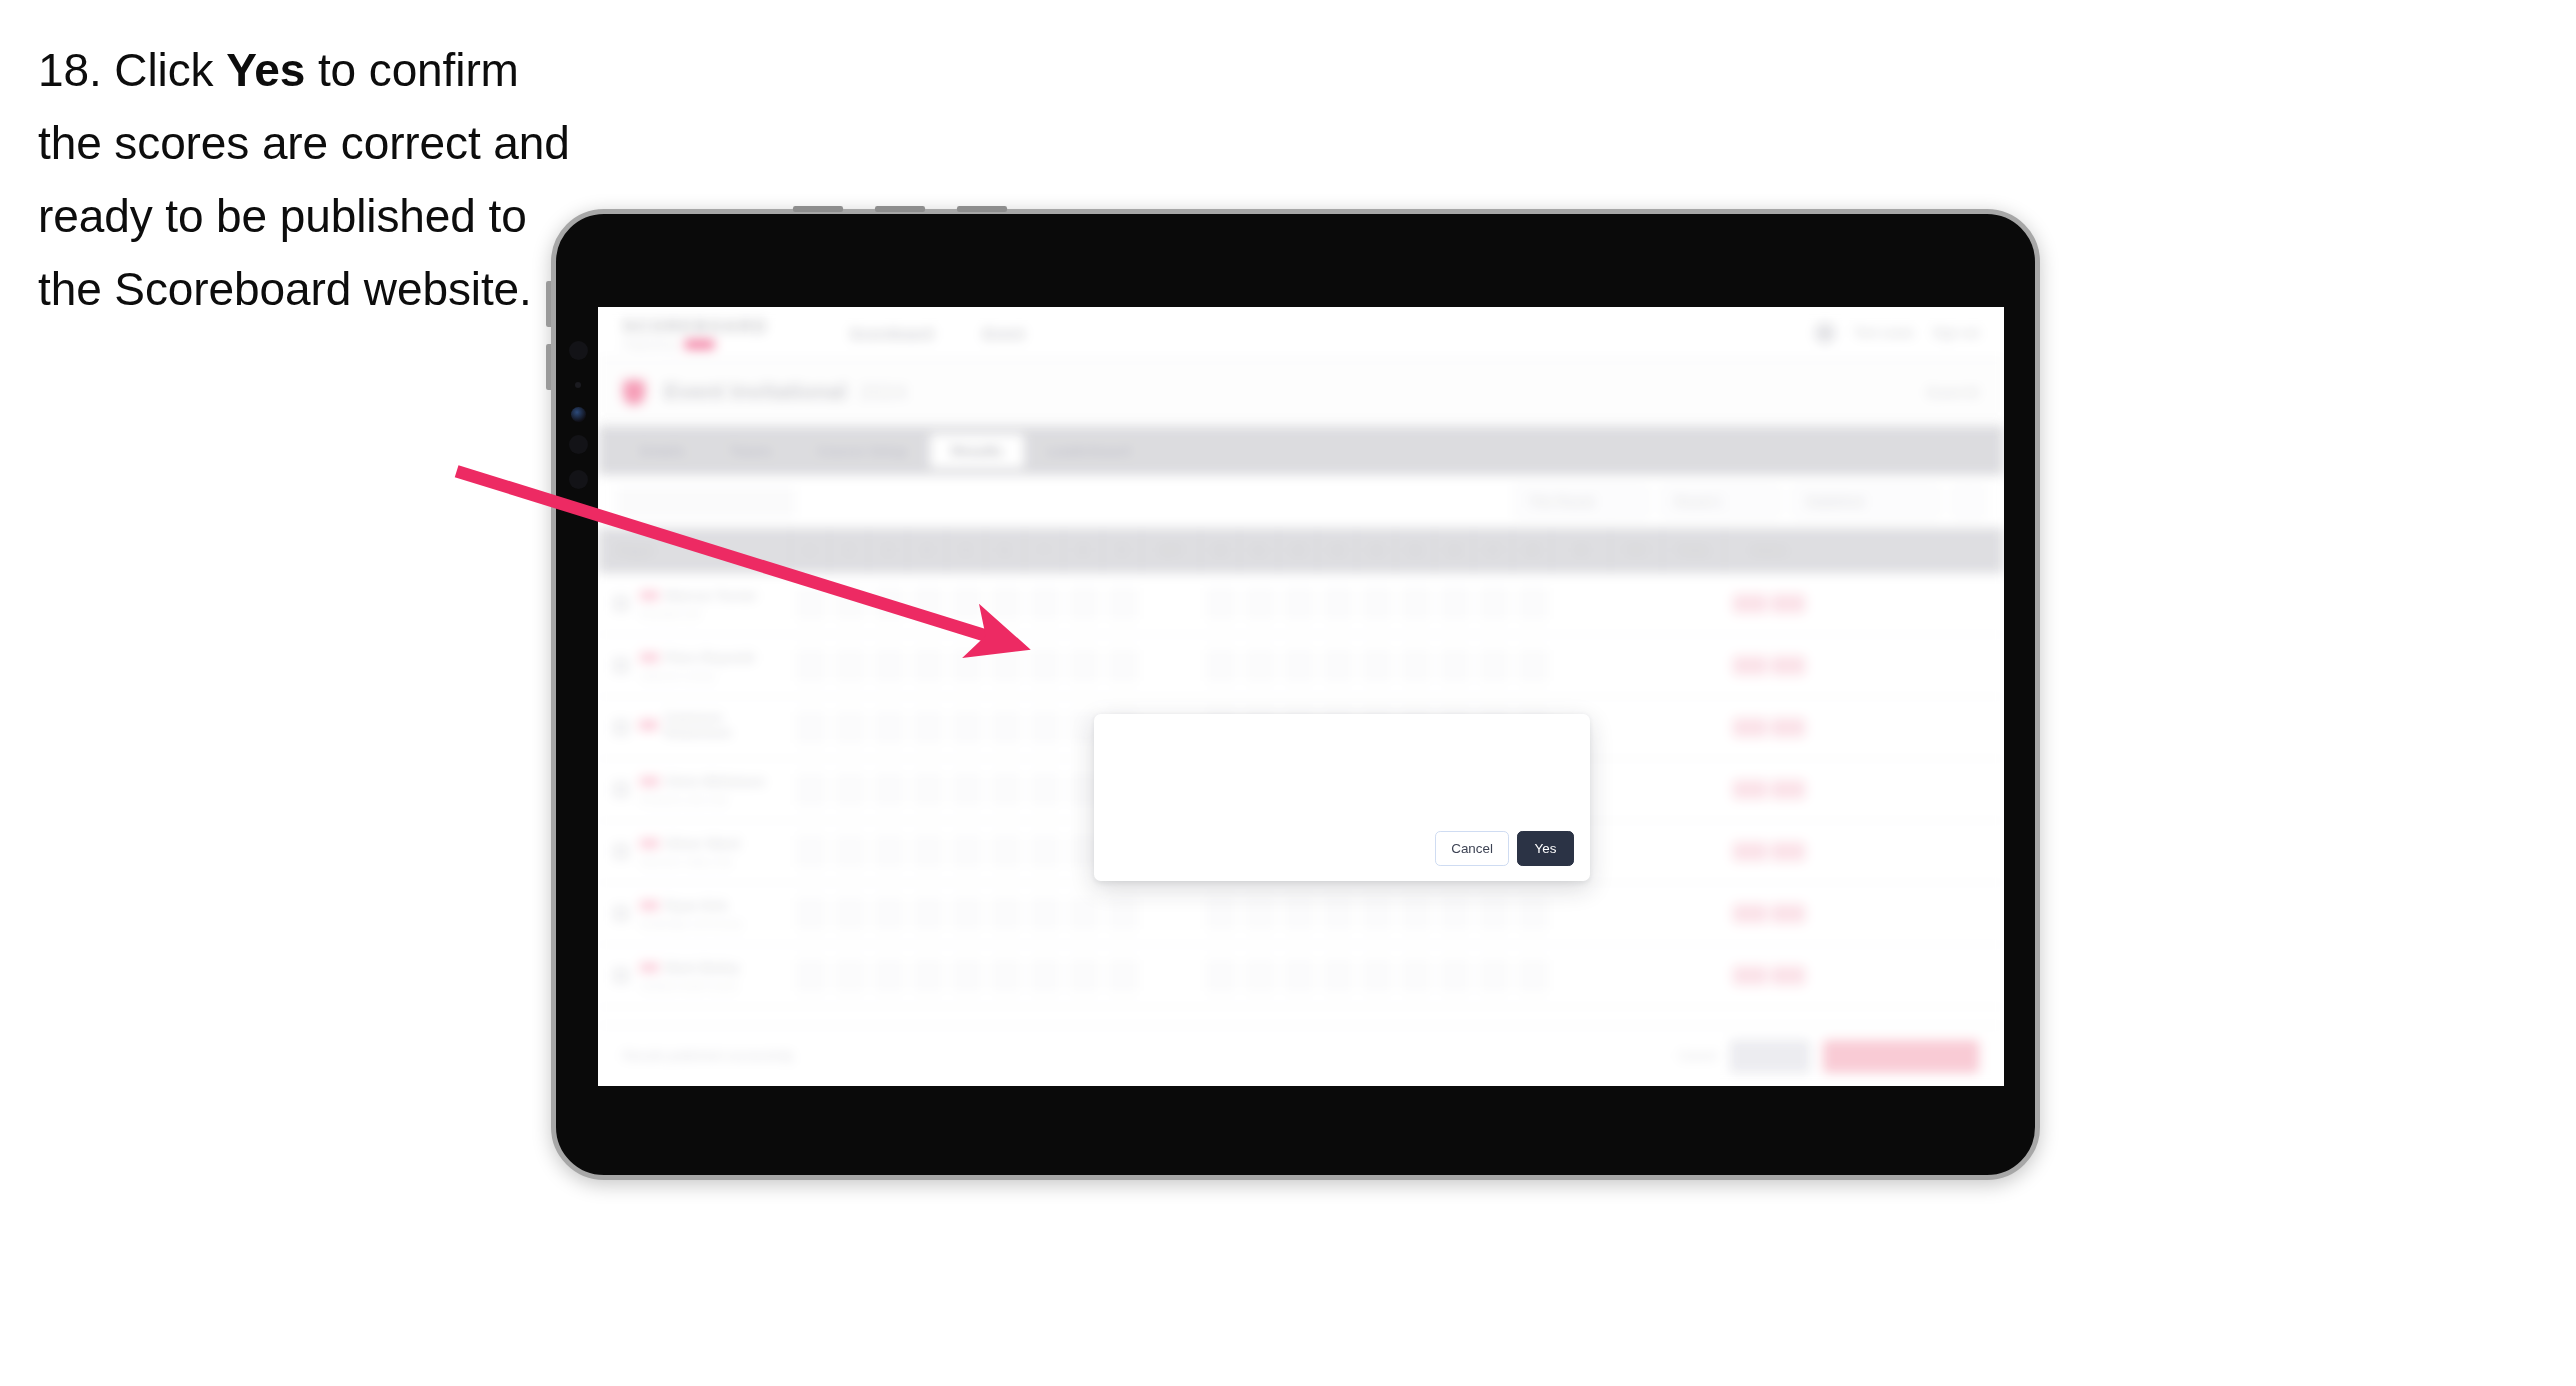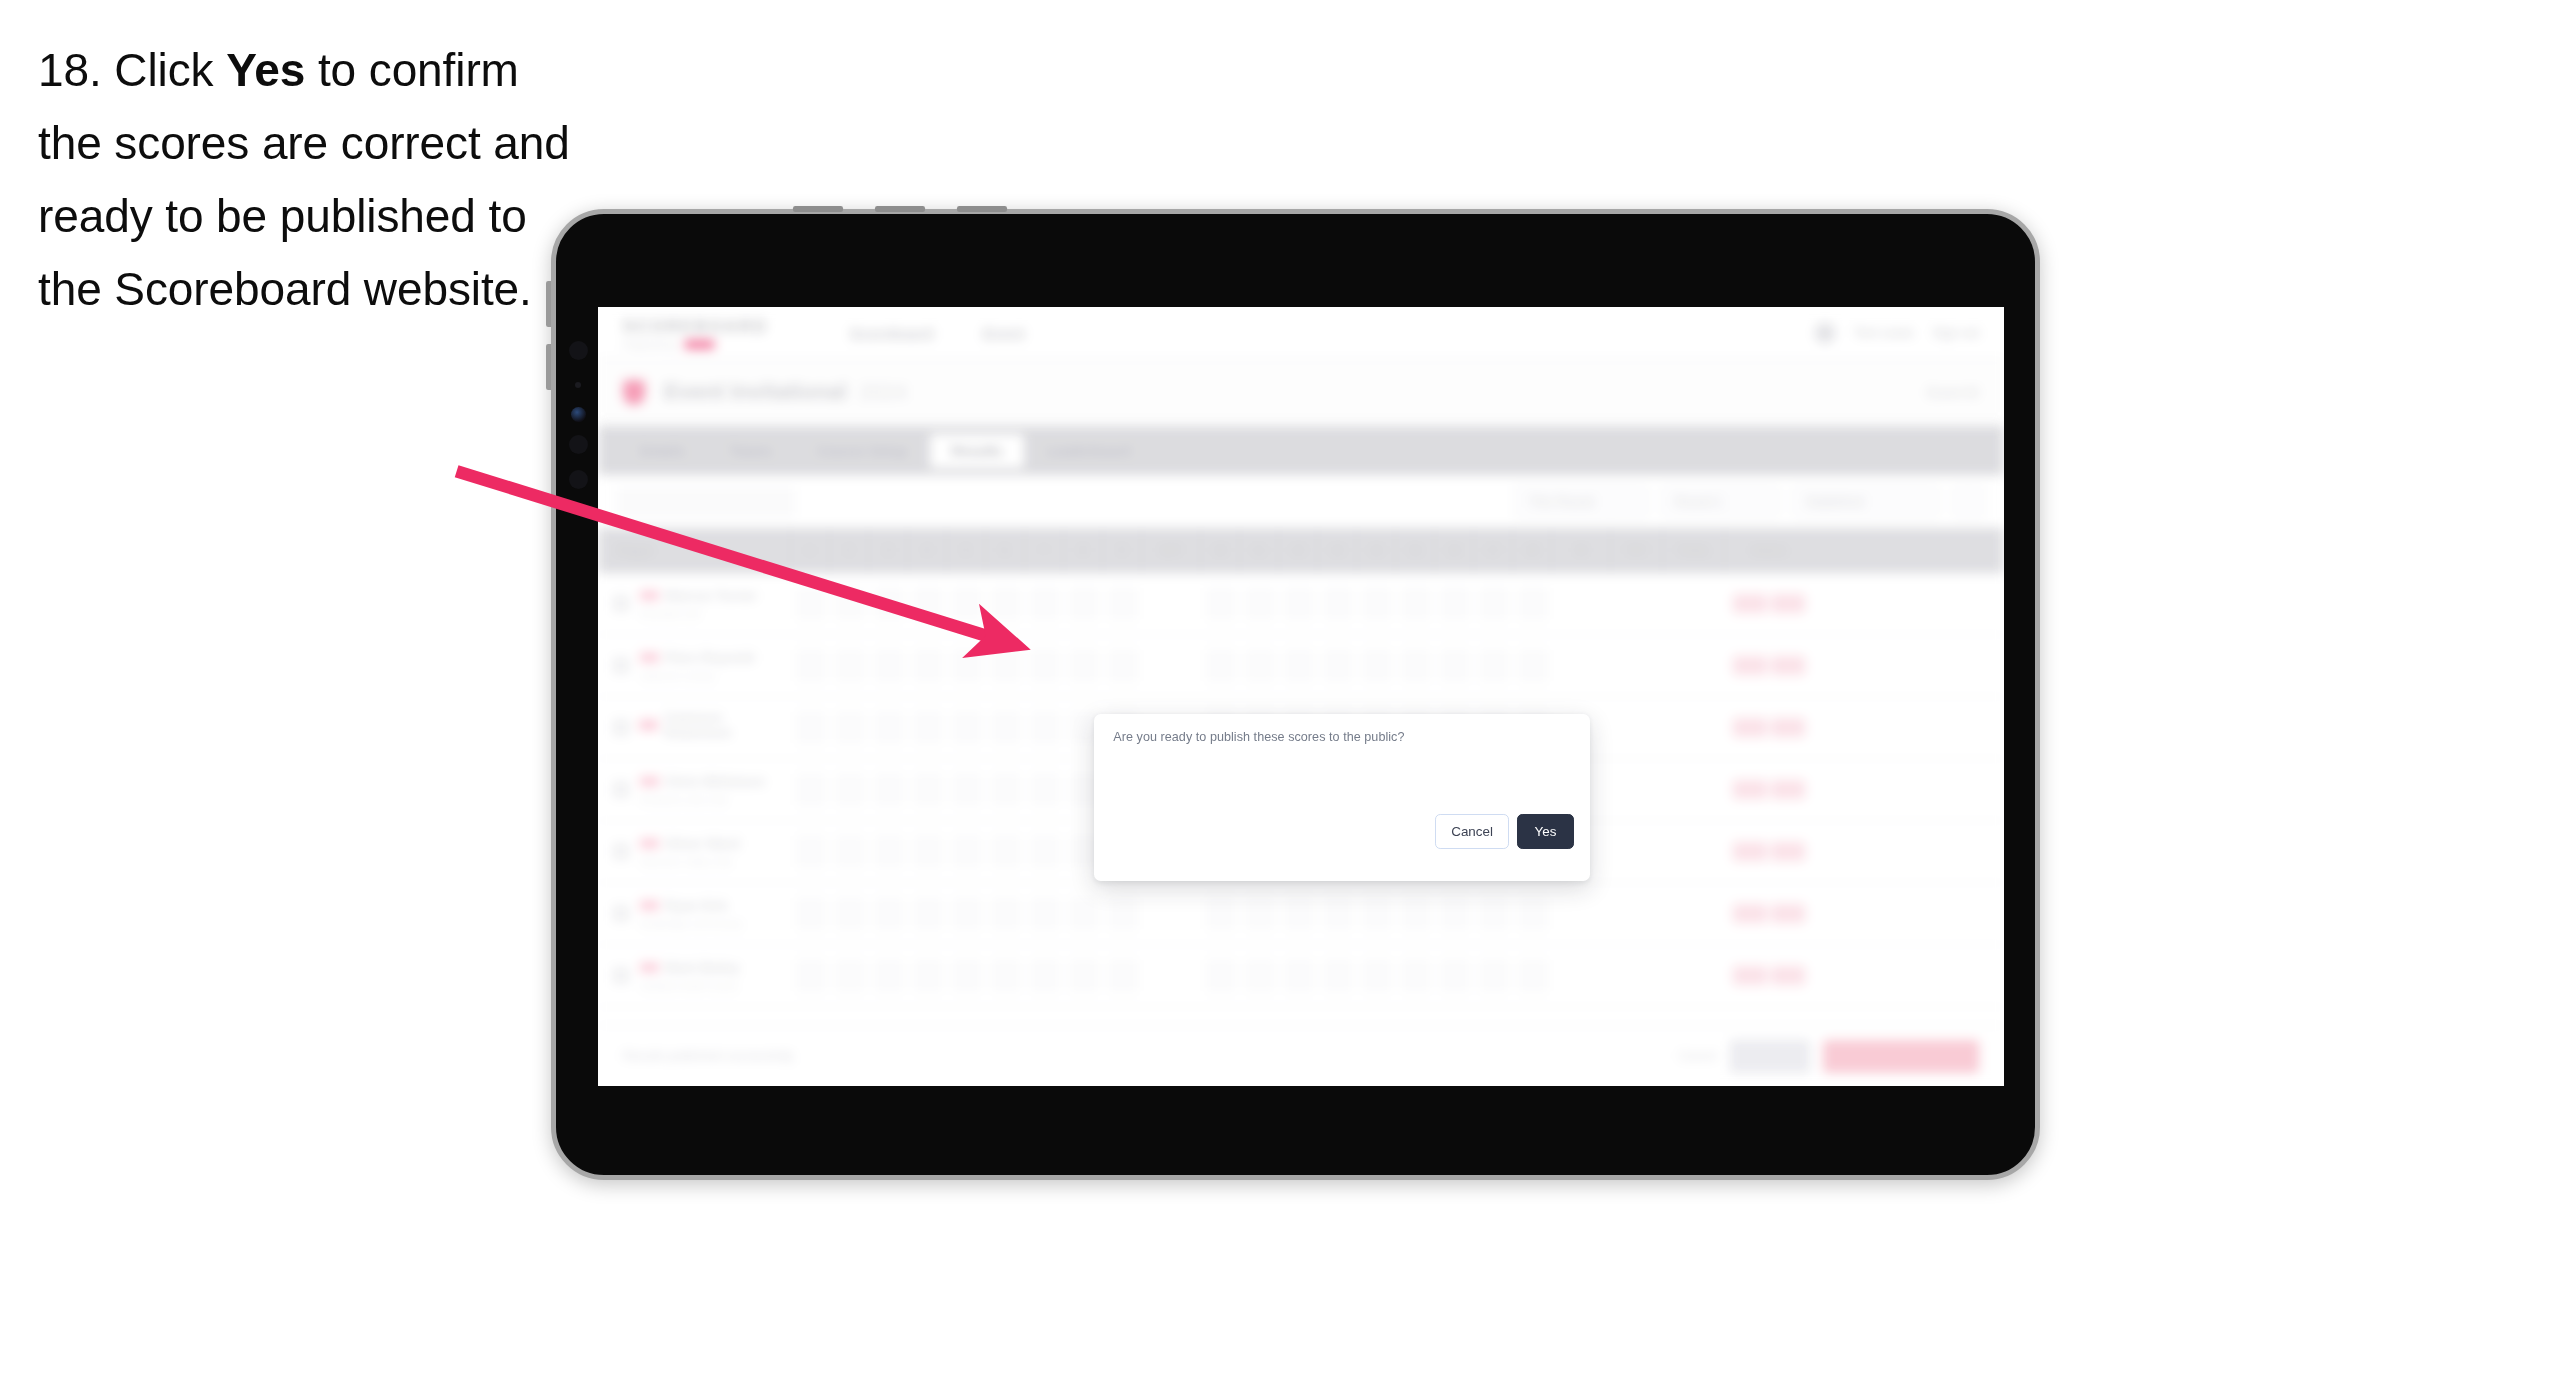--- a/index.html
+++ b/index.html
@@ -256,21 +256,21 @@
   .modal-close {
     position: absolute; right: 15px; top: 10.4px;
     width: 25px; height: 25px;
     display: flex; align-items: center; justify-content: center;
     cursor: pointer;
   }
   .modal-close svg { display: block; }
   .modal-body { padding: 16.3px 19.3px 0 19.3px; }
   .modal-msg { font-size: 12.6px; color: #757c8a; letter-spacing: 0.04px; }
   .modal-foot {
-    position: absolute; right: 16.3px; bottom: 32px;
+    position: absolute; right: 16.3px; bottom: 15px;
     display: flex; align-items: center; gap: 8.2px;
   }
   .btn {
     height: 35px; border-radius: 5.2px; font-size: 13.4px;
     display: flex; align-items: center; justify-content: center;
     cursor: pointer; font-family: "Liberation Sans", sans-serif;
   }
   .btn-cancel {
     min-width: 74px; padding: 0 15px;
     background: #ffffff; color: #3d4354;
@@ -916,23 +916,20 @@
           <span class="f-link">Cancel</span>
           <span class="f-btn-grey"></span>
           <span class="f-btn-pink"></span>
         </div>
       </div>
     </div>
 
     <div class="modal-scrim"></div>
 
     <div class="modal">
-      <div class="modal-body">
-        <div class="modal-msg">Are you ready to publish these scores to the public?</div>
-      </div>
       <div class="modal-foot">
         <div class="btn btn-cancel">Cancel</div>
         <div class="btn btn-yes">Yes</div>
       </div>
     </div>
 
   </div>
 </div>
 
 <svg class="arrow-svg" viewBox="0 0 3471 1868">

